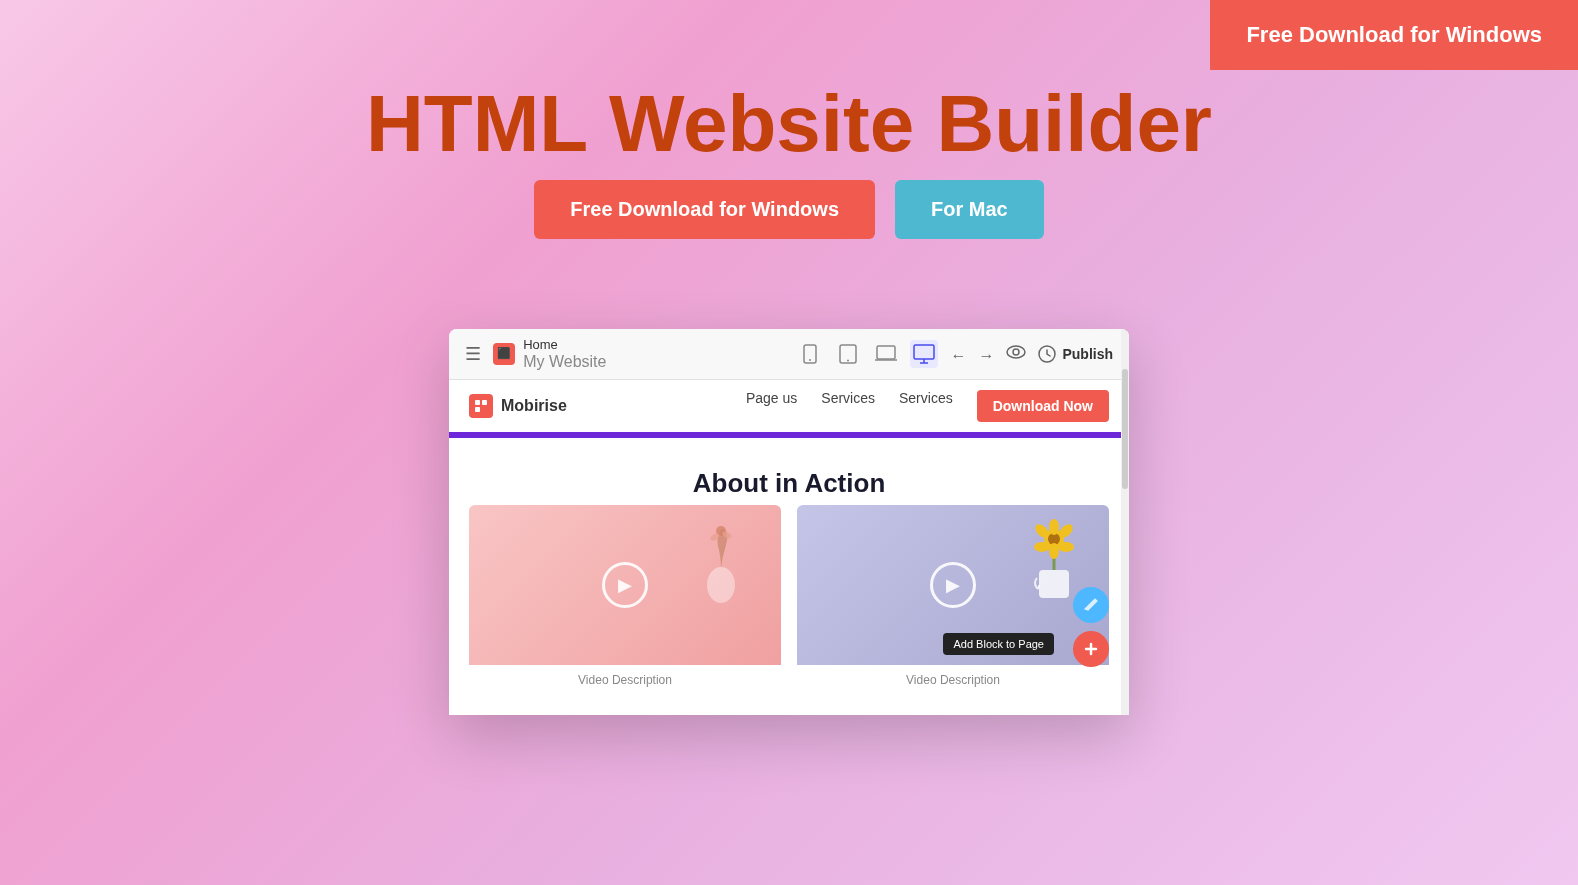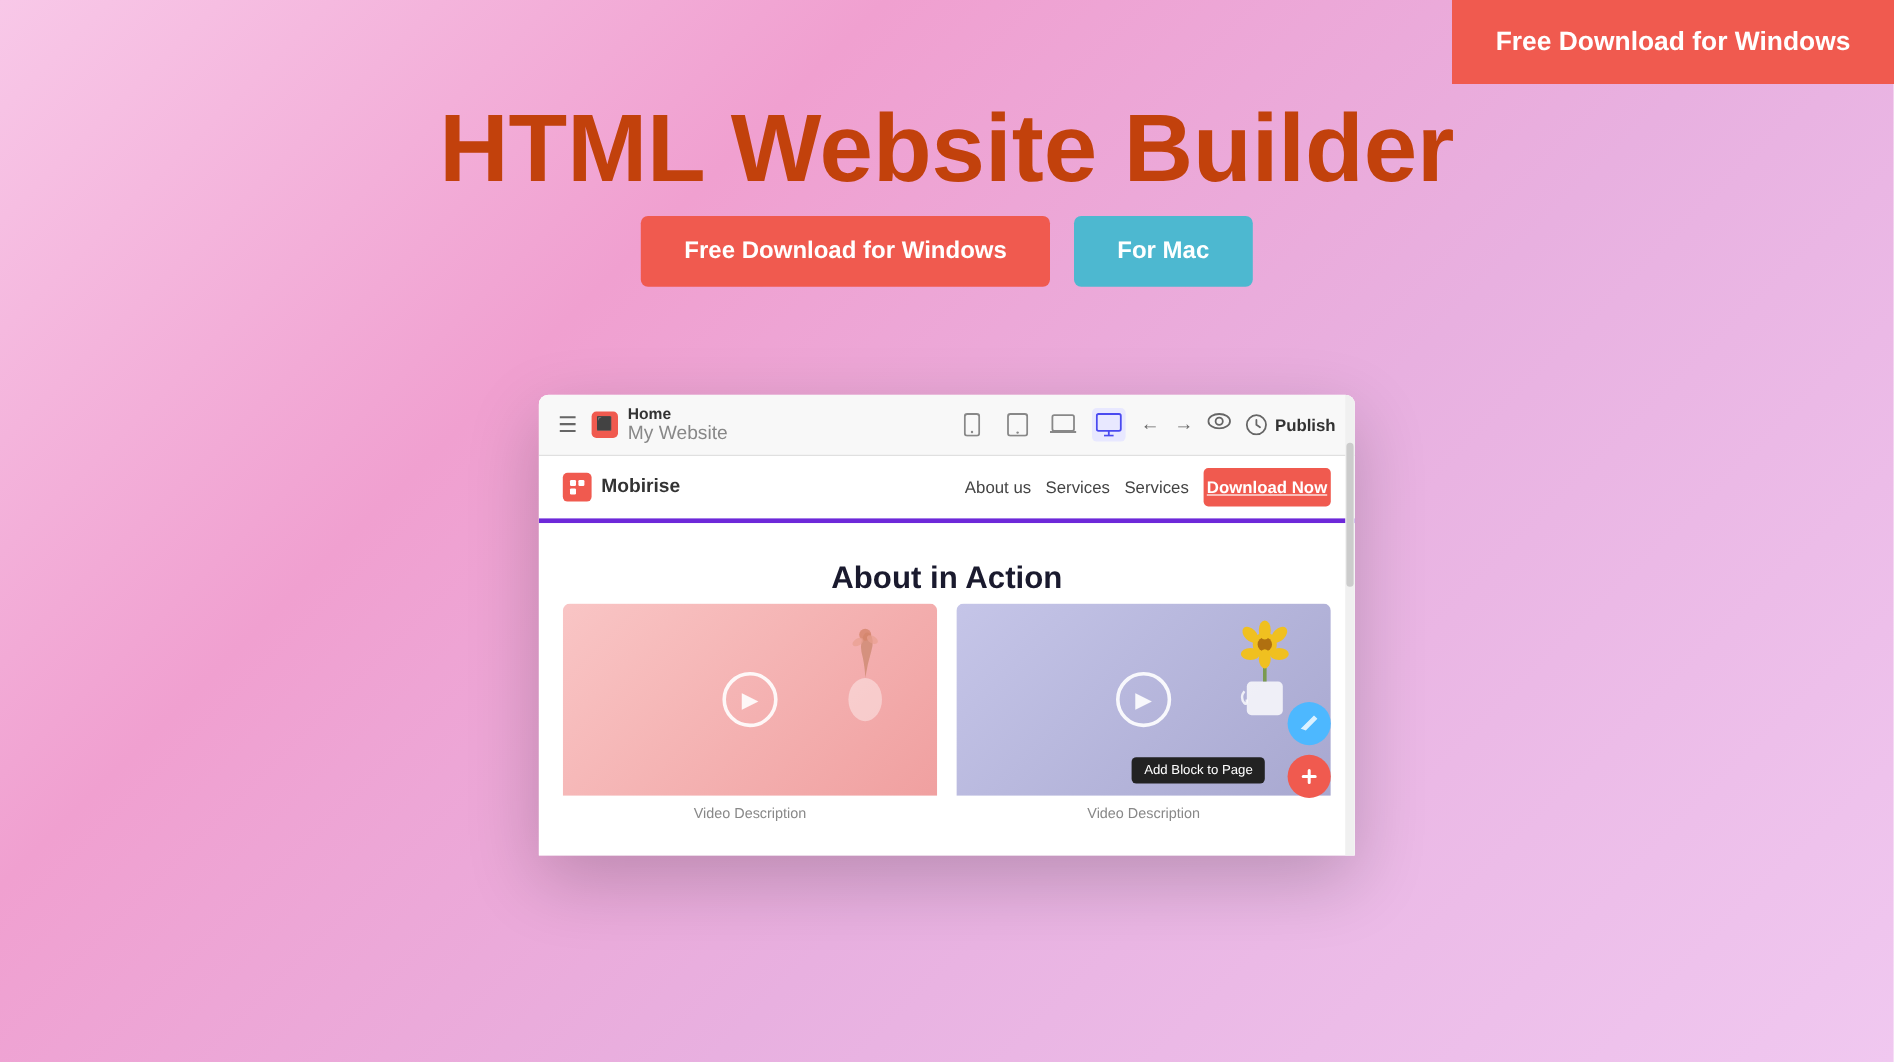--- a/index.html
+++ b/index.html
@@ -129,21 +129,21 @@
       border-radius: 4px;
       display: flex;
       align-items: center;
       justify-content: center;
       color: white;
       font-size: 11px;
     }
 
     .toolbar-page-name {
       font-size: 13px;
-      font-weight: 700;
+      font-weight: 400;
       color: #333;
       line-height: 1.2;
     }
 
     .toolbar-page-sub {
       font-size: 16px;
       color: #888;
     }
 
     .toolbar-device-icons {
@@ -189,25 +189,24 @@
       border: none;
       cursor: pointer;
       font-size: 14px;
       font-weight: 600;
       color: #333;
     }
 
     
     .app-nav {
       display: flex;
-      align-items: center;
       padding: 10px 20px;
       background: #fff;
-      border-bottom: 4px solid #6d28d9;
-      gap: 12px;
+      border-bottom: 6px solid #6d28d9;
+      gap: 24px;
     }
 
     .app-logo {
       display: flex;
       align-items: center;
       gap: 8px;
       font-size: 16px;
       font-weight: 700;
       color: #333;
       margin-right: auto;
@@ -229,25 +228,24 @@
       font-size: 14px;
       color: #444;
       cursor: pointer;
     }
 
     .app-nav-btn {
       background: #f05a4f;
       color: #fff;
       font-size: 14px;
       font-weight: 600;
-      padding: 8px 3px;
+      padding: 8px 16px;
       border: none;
       border-radius: 4px;
       cursor: pointer;
-      text-decoration: underline;
     }
 
     
     .app-content {
       padding: 30px 20px 20px;
       background: #fff;
     }
 
     .app-section-title {
       text-align: center;
@@ -475,21 +473,21 @@
       <div class="app-logo">
         <div class="app-logo-icon">
           <svg width="14" height="14" viewBox="0 0 14 14" fill="none">
             <rect x="1" y="1" width="5" height="5" rx="1" fill="white"></rect>
             <rect x="8" y="1" width="5" height="5" rx="1" fill="white"></rect>
             <rect x="1" y="8" width="5" height="5" rx="1" fill="white"></rect>
           </svg>
         </div>
         <span>Mobirise</span>
       </div>
-      <span class="app-nav-link">About us</span>
+      <span class="app-nav-link">Page us</span>
       <span class="app-nav-link">Services</span>
       <span class="app-nav-link">Services</span>
       <button class="app-nav-btn">Download Now</button>
     </div>
 
     <div class="app-content">
       <h2 class="app-section-title">About in Action</h2>
 
       <div class="video-grid">
 

